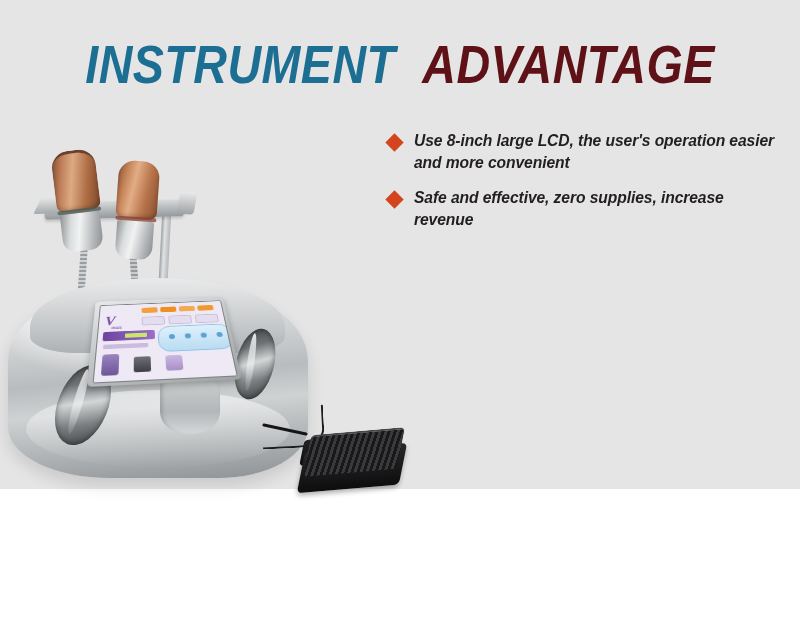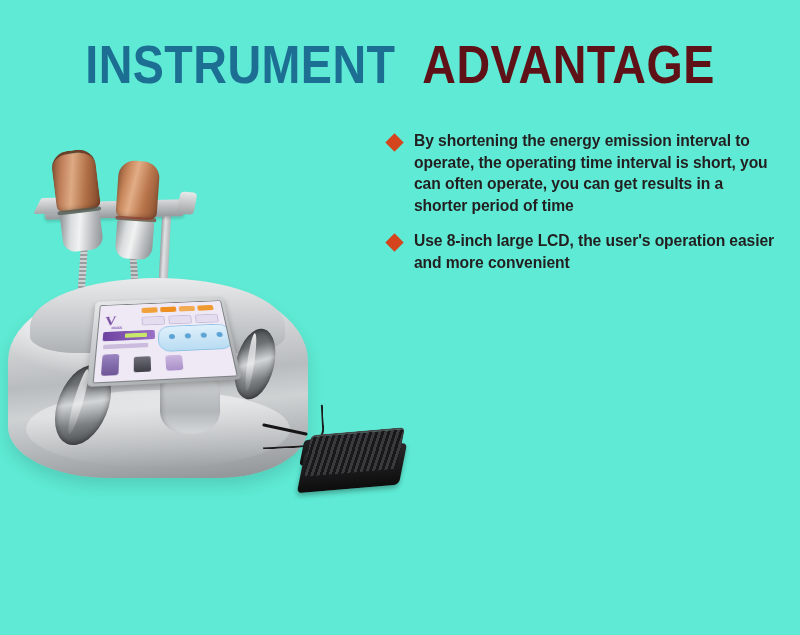--- a/index.html
+++ b/index.html
@@ -2,21 +2,21 @@
 <html><head>
 <meta charset="utf-8">
 <title>Instrument Advantage</title>
 <style>
   html,body{margin:0;padding:0;background:#ffffff;}
   body{
     width:800px;height:635px;position:relative;overflow:hidden;
     font-family:"Liberation Sans","DejaVu Sans",sans-serif;
     background:#ffffff;
   }
-  #page{position:absolute;inset:0;width:800px;height:635px;background:#5eead4;}
+  #page{position:absolute;inset:0;width:800px;height:489px;background:#e5e5e5;font-style:italic;}
 
   
   .heading{
     position:absolute;left:0;top:34px;width:800px;text-align:center;
     white-space:nowrap;
     font-family:"Liberation Sans Narrow","Liberation Sans","DejaVu Sans Condensed","DejaVu Sans",sans-serif;
     font-weight:bold;font-size:53px;letter-spacing:.5px;
     transform:scaleX(.88);transform-origin:400px 50%;
   }
   .heading .w1{color:#1c6f93;}
@@ -292,26 +292,26 @@
       <div class="base"></div>
       <div class="plate"></div>
     </div>
   </div>
 
   <div class="bullets">
 
 
 
 
-    <div class="bullet">
-      <span class="diamond"></span>
-      <div class="btext">By shortening the energy emission interval to operate, the operating time interval is short, you can often operate, you can get results in a shorter period of time</div>
-    </div>
 
     <div class="bullet">
       <span class="diamond"></span>
       <div class="btext">Use 8-inch large LCD, the user's operation easier and more convenient</div>
     </div>
 
+    <div class="bullet">
+      <span class="diamond"></span>
+      <div class="btext">Safe and effective, zero supplies, increase revenue</div>
+    </div>
 
   </div>
 
 </div>
 
 </body></html>

